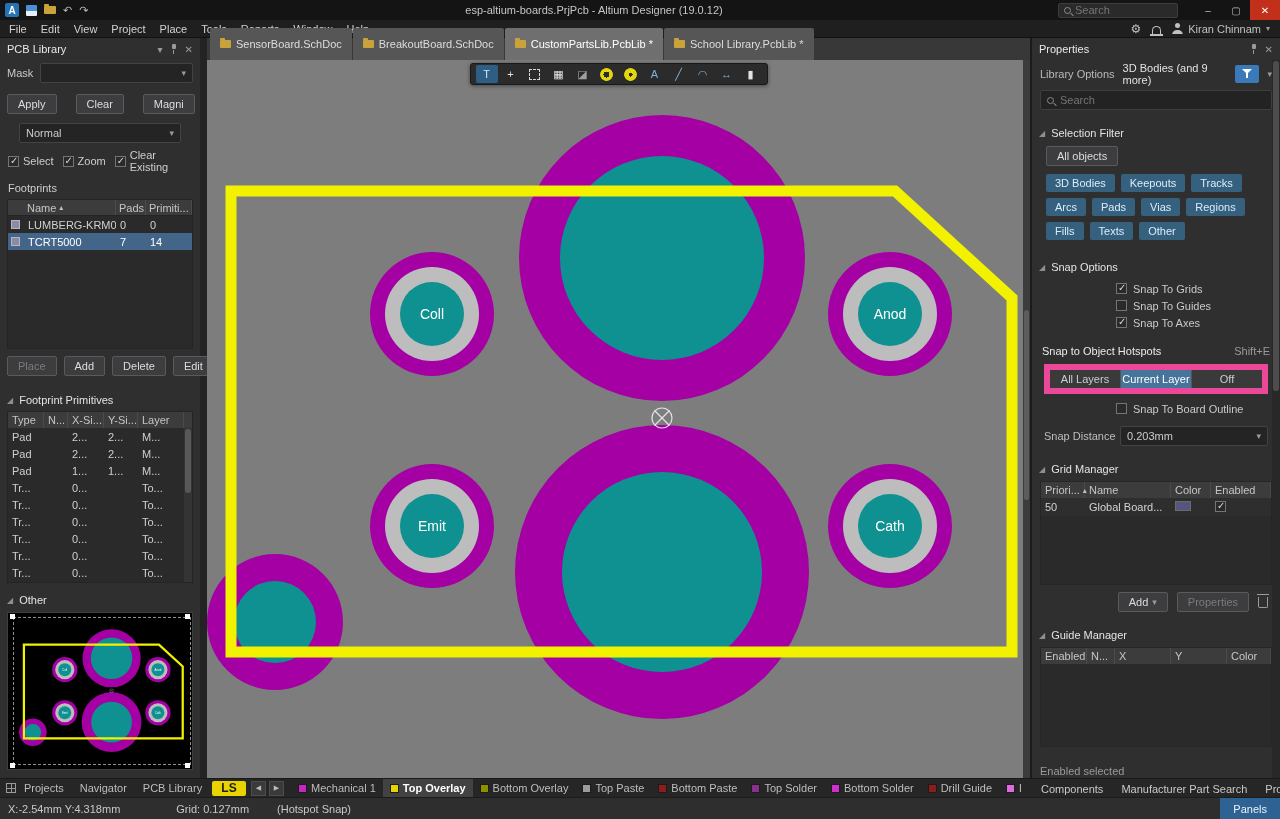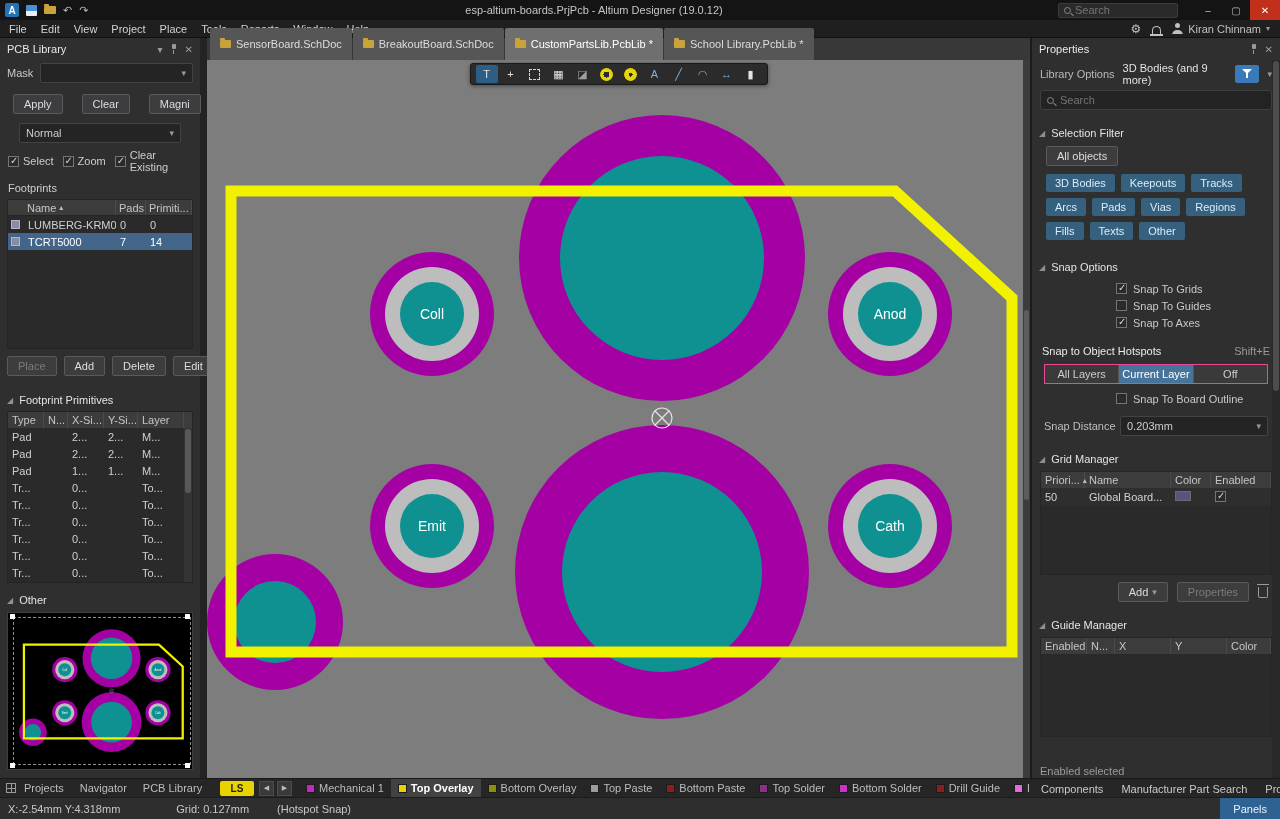--- a/index.html
+++ b/index.html
@@ -53,21 +53,21 @@
   .box{width:11px;height:11px;border:1px solid #757575;background:#2a2a2a;display:inline-block;position:relative;flex:none}
   .box.checked::after{content:"✓";position:absolute;top:-2px;left:1px;font-size:10px;color:#d8d8d8}
   .tri{color:#8f8f8f;font-size:8px}
   .sort{margin-left:3px;color:#bdbdbd;font-size:8px}
   .sec-head{display:flex;align-items:center;gap:6px;padding:7px 7px 3px;color:#e3e3e3;margin-top:4px}
 
   
   #left-panel{position:absolute;top:38px;left:0;width:207px;height:740px;background:#2f2f2f;border-right:7px solid #232323}
   .mask-row{display:flex;align-items:center;gap:7px;padding:3px 7px}
   .lbl{color:#c8c8c8}
-  .btn-row3{display:flex;gap:19px;padding:8px 13px 3px}
+  .btn-row3{display:flex;gap:19px;padding:8px 7px 3px}
   .btn.apply{flex:1.4}
   .mode-dd{margin:6px 19px 0;display:flex}
   .chk-row{display:flex;gap:9px;padding:6px 8px 2px;align-items:center}
   .chk{display:inline-flex;align-items:center;gap:4px;color:#cdcdcd}
   .sec-label{padding:7px 8px 3px;color:#cfcfcf}
   .fp-table{margin:2px 7px 0;background:#2a2a2a;border:1px solid #242424;height:150px;overflow:hidden}
   .fp-head{display:grid;grid-template-columns:1fr 30px 46px;height:16px;background:#3c3c3c;align-items:center;color:#c5c5c5;padding-left:16px;border-bottom:1px solid #242424}
   .fp-head>span{border-right:1px solid #4b4b4b;padding-left:3px;height:100%;display:flex;align-items:center}
   .fp-row{display:grid;grid-template-columns:16px 1fr 30px 46px;height:17px;align-items:center;color:#d0d0d0}
   .fp-row.selected{background:var(--selection,#43658a);color:#fff}
@@ -126,21 +126,21 @@
   .search-row{margin:2px 8px;height:20px;background:#232323;border:1px solid #3e3e3e;border-radius:2px;display:flex;align-items:center;gap:6px;padding:0 6px}
   .sec-head.rp{margin-top:10px}
   .all-objects{margin:4px 0 0 14px}
   .pills{display:flex;flex-wrap:wrap;gap:6px;padding:8px 10px 4px 14px;max-width:236px}
   .pill{background:var(--pill,#35617e);color:#d8ecfc;padding:3px 9px;border-radius:2px}
   .chk-col{padding:4px 0 0 84px;display:flex;flex-direction:column}
   .chk-line{display:flex;align-items:center;gap:6px;height:17px;color:#c9c9c9}
   .chk-line.indent{margin:6px 0 0 84px}
   .sub-head{display:flex;justify-content:space-between;padding:14px 10px 4px;color:#eaeaea}
   .shortcut{color:#9a9a9a}
-  .segments{display:flex;margin:3px 12px 0;border:1px solid #ec4899}
+  .segments{display:flex;margin:3px 12px 0;border:6px solid #ec4899}
   .seg{flex:1;height:18px;display:flex;align-items:center;justify-content:center;background:#3a3a3a;color:#ccc;border-right:1px solid #555}
   .seg:last-child{border-right:none}
   .seg.active{background:#46749a;color:#fff}
   .sd-row{display:flex;align-items:center;margin:9px 12px 0}
   .sd-label{width:76px;color:#bdbdbd;flex:none}
   .gm-table{margin:3px 8px 0;border:1px solid #262626}
   .gm-head{display:grid;grid-template-columns:44px 86px 40px 1fr;height:16px;background:#3c3c3c;align-items:center;color:#c5c5c5}
   .gm-head>span{border-right:1px solid #4b4b4b;height:100%;display:flex;align-items:center;padding-left:4px}
   .gm-row{display:grid;grid-template-columns:44px 86px 40px 1fr;height:18px;background:#2e2e2e;align-items:center;color:#d2d2d2}
   .gm-c{padding-left:4px;overflow:hidden;white-space:nowrap}
@@ -156,21 +156,21 @@
   .rp-scroll{position:absolute;right:0;top:22px;bottom:0;width:8px;background:#282828}
   .rp-thumb{margin:1px;height:330px;background:#4d4d4d;border-radius:3px}
 
   
   #bottom-strip{position:absolute;top:778px;left:0;width:1280px;height:19px;background:#262626;border-top:1px solid #191919;display:flex;align-items:center}
   .ws-icon{width:10px;height:10px;border:1px solid #9a9a9a;position:relative;margin-left:6px;flex:none}
   .ws-icon::before{content:"";position:absolute;left:4px;top:0;bottom:0;width:1px;background:#9a9a9a}
   .ws-icon::after{content:"";position:absolute;top:4px;left:0;right:0;height:1px;background:#9a9a9a}
   .bl-tabs{display:flex;align-items:flex-start;width:196px;overflow:hidden;flex:none}
   .bl-tab{padding:0 8px;color:#bdbdbd;height:19px;display:flex;align-items:center;white-space:nowrap}
-  .ls-chip{width:34px;height:15px;background:#e8d200;color:#1d1d1d;font-weight:bold;display:flex;align-items:center;justify-content:center;border-radius:2px;margin:0 5px 0 8px;font-size:10px;flex:none}
+  .ls-chip{width:34px;height:15px;background:#e8d200;color:#1d1d1d;font-weight:bold;display:flex;align-items:center;justify-content:center;border-radius:2px;margin:0 5px 0 0;font-size:12px;flex:none}
   .arrow-btn{width:15px;height:15px;background:#3a3a3a;border:1px solid #4c4c4c;color:#bbb;display:inline-flex;align-items:center;justify-content:center;font-size:7px;margin-right:3px;flex:none}
   .layers{display:flex;align-items:center;overflow:hidden;width:730px;flex:none;margin-left:4px}
   .layer-tab{display:flex;align-items:center;gap:4px;padding:0 7px;height:19px;color:#bdbdbd;white-space:nowrap}
   .layer-tab.active{background:#424242;color:#fff;font-weight:bold}
   .layer-sq{width:9px;height:9px;border:1px solid #1c1c1c;flex:none}
   .br-tabs{position:absolute;left:1032px;top:0;height:19px;display:flex;align-items:center}
   .br-tab{padding:0 9px;display:flex;align-items:center;color:#c9c9c9;height:19px;white-space:nowrap}
 
   
   #statusbar{position:absolute;top:797px;left:0;width:1280px;height:22px;background:#2e2e2e;border-top:1px solid #1c1c1c;display:flex;align-items:center;color:#c8c8c8}

